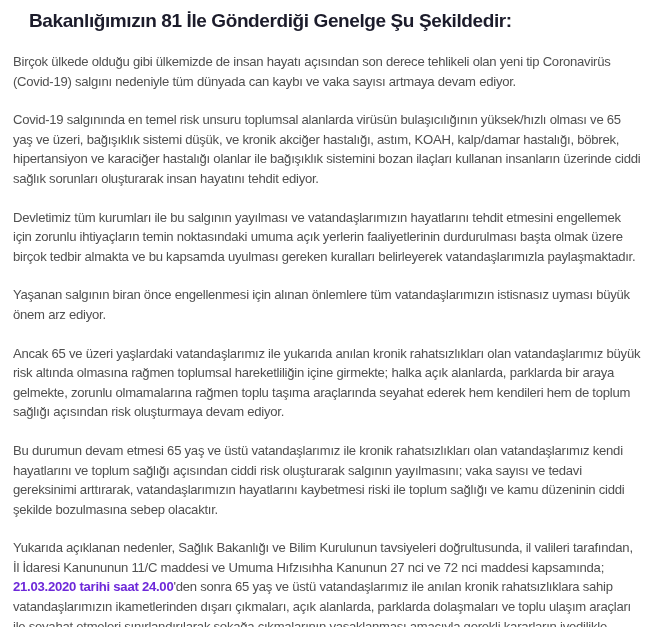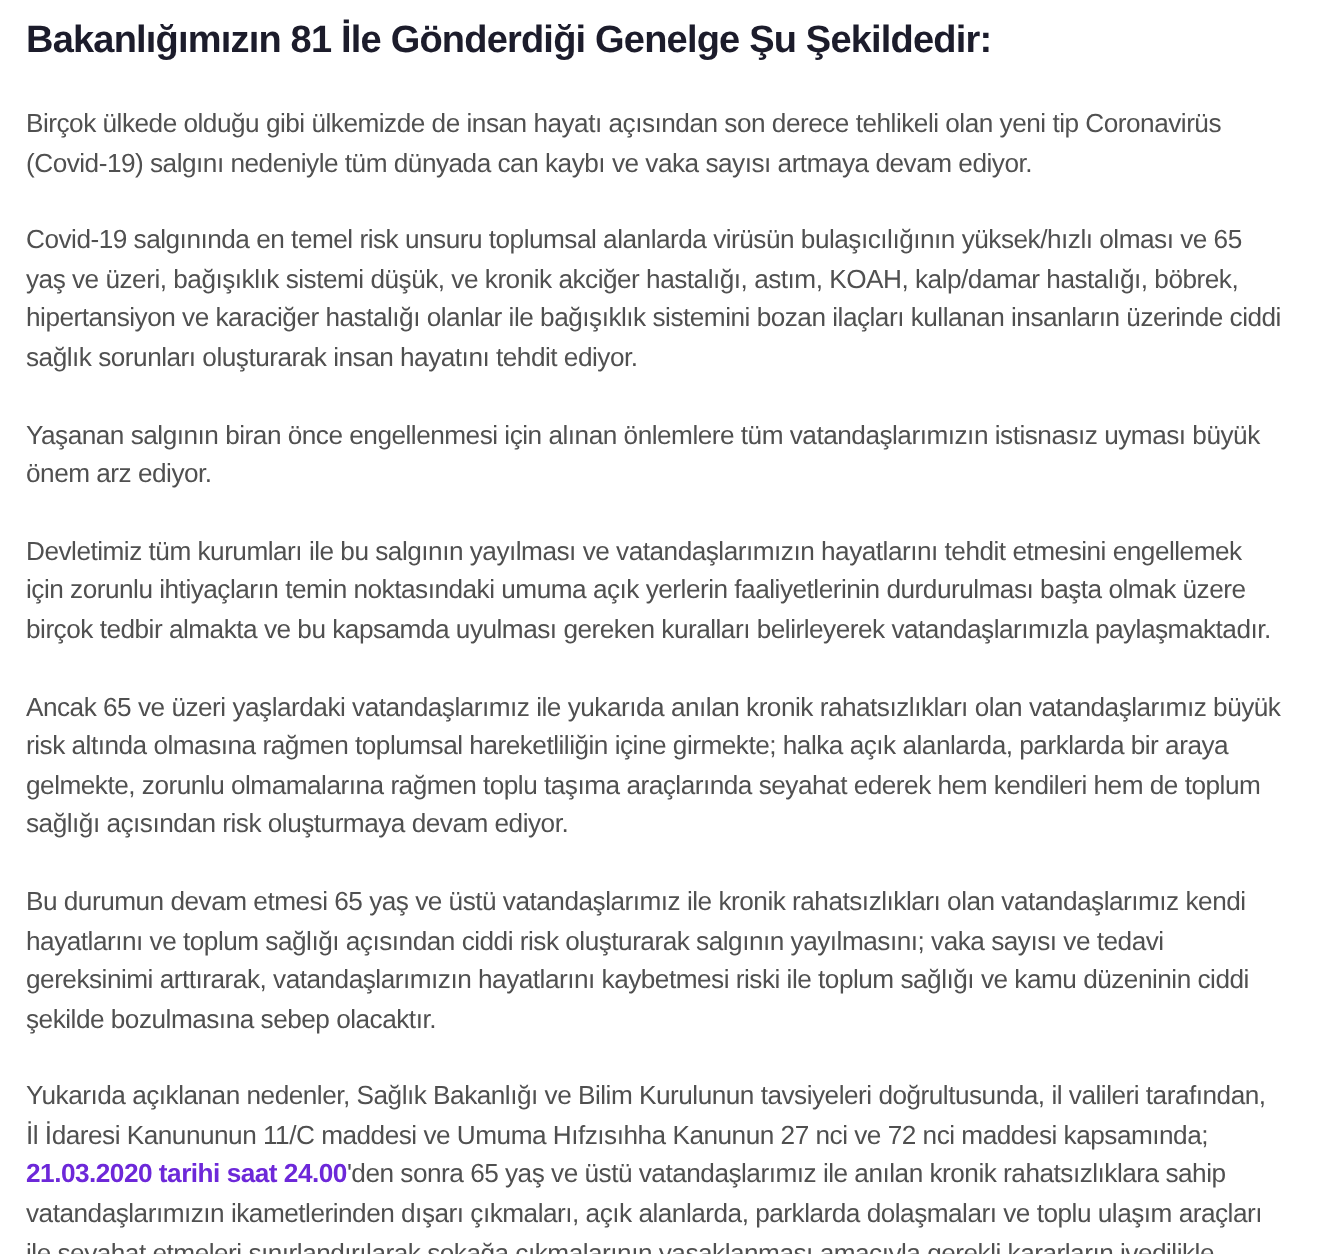--- a/index.html
+++ b/index.html
@@ -18,21 +18,21 @@
       left: 13px;
       top: 8px;
       width: 640px;
     }
     .title {
       font-family: "Liberation Sans", sans-serif;
       font-size: 19px;
       font-weight: bold;
       color: #1c1c2b;
       letter-spacing: -0.4px;
-      margin: 0 0 18px 0;
+      margin: 0 0 18px 16px;
       line-height: 26px;
     }
     .para {
       font-family: "Liberation Sans", sans-serif;
       font-size: 13.1px;
       color: #505050;
       line-height: 19.6px;
       letter-spacing: -0.25px;
       margin: 0 12px 19px 0;
     }
@@ -42,19 +42,19 @@
     }
   </style>
 </head>
 <body>
 
 <div class="article">
   <h2 class="title">Bakanlığımızın 81 İle Gönderdiği Genelge Şu Şekildedir:</h2>
 
   <p class="para">Birçok ülkede olduğu gibi ülkemizde de insan hayatı açısından son derece tehlikeli olan yeni tip Coronavirüs (Covid-19) salgını nedeniyle tüm dünyada can kaybı ve vaka sayısı artmaya devam ediyor.</p>
   <p class="para">Covid-19 salgınında en temel risk unsuru toplumsal alanlarda virüsün bulaşıcılığının yüksek/hızlı olması ve 65 yaş ve üzeri, bağışıklık sistemi düşük, ve kronik akciğer hastalığı, astım, KOAH, kalp/damar hastalığı, böbrek, hipertansiyon ve karaciğer hastalığı olanlar ile bağışıklık sistemini bozan ilaçları kullanan insanların üzerinde ciddi sağlık sorunları oluşturarak insan hayatını tehdit ediyor.</p>
+  <p class="para">Devletimiz tüm kurumları ile bu salgının yayılması ve vatandaşlarımızın  hayatlarını tehdit etmesini engellemek için zorunlu ihtiyaçların temin noktasındaki umuma açık yerlerin faaliyetlerinin durdurulması başta olmak üzere birçok tedbir almakta ve bu kapsamda uyulması gereken kuralları belirleyerek vatandaşlarımızla paylaşmaktadır.</p>
   <p class="para">Yaşanan salgının biran önce engellenmesi için alınan önlemlere tüm vatandaşlarımızın istisnasız uyması büyük önem arz ediyor.</p>
-  <p class="para">Devletimiz tüm kurumları ile bu salgının yayılması ve vatandaşlarımızın  hayatlarını tehdit etmesini engellemek için zorunlu ihtiyaçların temin noktasındaki umuma açık yerlerin faaliyetlerinin durdurulması başta olmak üzere birçok tedbir almakta ve bu kapsamda uyulması gereken kuralları belirleyerek vatandaşlarımızla paylaşmaktadır.</p>
   <p class="para">Ancak 65 ve üzeri yaşlardaki vatandaşlarımız ile yukarıda anılan kronik rahatsızlıkları olan vatandaşlarımız büyük risk altında olmasına rağmen toplumsal hareketliliğin içine girmekte; halka açık alanlarda, parklarda bir araya gelmekte, zorunlu olmamalarına rağmen toplu taşıma araçlarında seyahat ederek hem kendileri hem de toplum sağlığı açısından risk oluşturmaya devam ediyor.</p>
   <p class="para">Bu durumun devam etmesi 65 yaş ve üstü vatandaşlarımız ile kronik rahatsızlıkları olan vatandaşlarımız kendi hayatlarını ve toplum sağlığı açısından ciddi risk oluşturarak salgının yayılmasını; vaka sayısı ve tedavi gereksinimi arttırarak, vatandaşlarımızın hayatlarını kaybetmesi riski ile toplum sağlığı ve kamu düzeninin ciddi şekilde bozulmasına sebep olacaktır.</p>
 
   <p class="para"><span>Yukarıda açıklanan nedenler, Sağlık Bakanlığı ve Bilim Kurulunun tavsiyeleri doğrultusunda, il valileri tarafından, İl İdaresi Kanununun 11/C maddesi ve Umuma Hıfzısıhha Kanunun 27 nci ve 72 nci maddesi kapsamında;</span><br><b>21.03.2020 tarihi saat 24.00</b><span>'den sonra 65 yaş ve üstü vatandaşlarımız ile anılan kronik rahatsızlıklara sahip vatandaşlarımızın ikametlerinden dışarı çıkmaları, açık alanlarda, parklarda dolaşmaları ve toplu ulaşım araçları ile seyahat etmeleri sınırlandırılarak sokağa çıkmalarının yasaklanması amacıyla gerekli kararların ivedilikle alınması gerekmektedir.</span></p>
 </div>
 
 </body></html>

